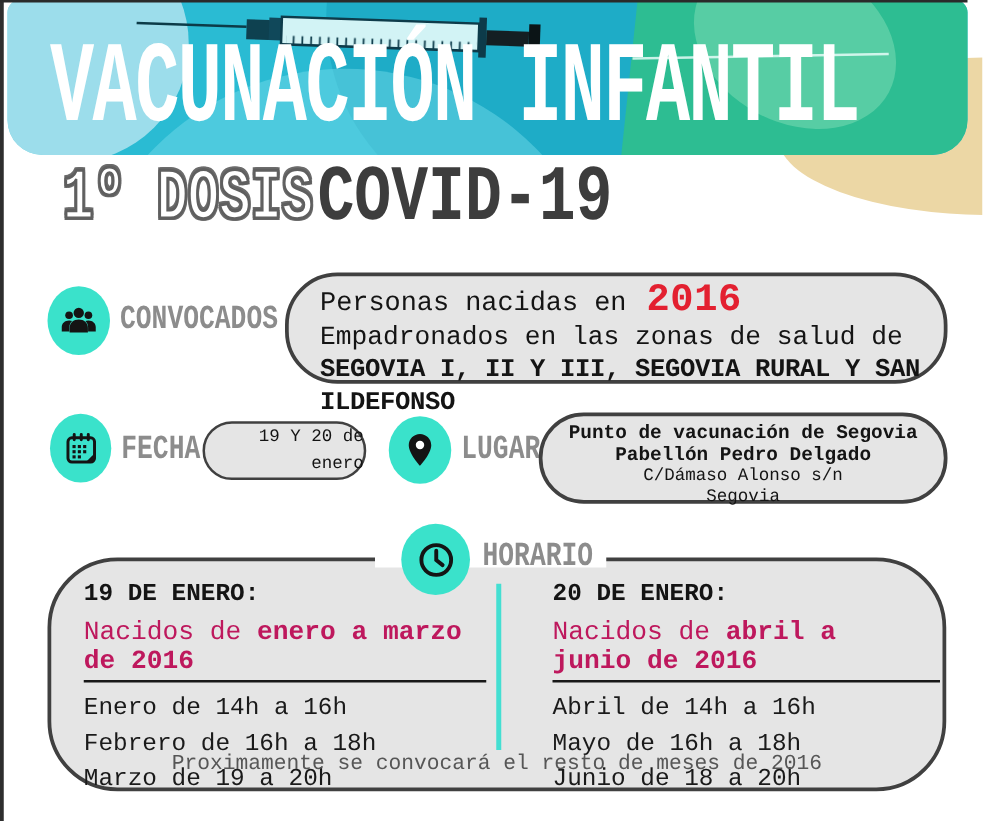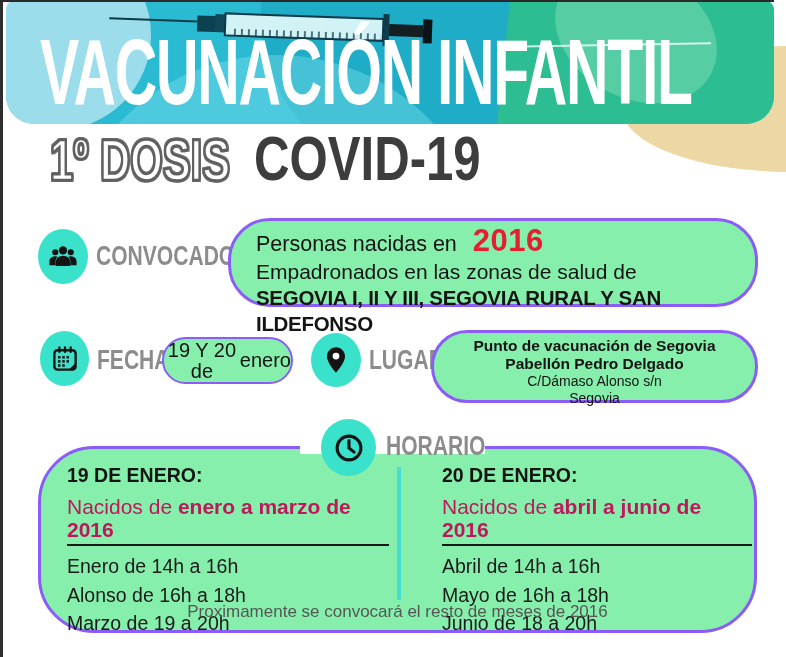--- a/index.html
+++ b/index.html
@@ -1,18 +1,18 @@
 <!DOCTYPE html>
 <html><head>
 <meta charset="utf-8">
 <style>
   html,body{margin:0;padding:0;background:#ffffff;}
   .stage{
     position:relative;width:786px;height:657px;background:#ffffff;overflow:hidden;
-    font-family:Liberation Sans, sans-serif;color:#141414;
+    font-family:Liberation Mono, monospace;color:#141414;
   }
   .abs{position:absolute;}
 
   
   .edge-left{left:0;top:0;width:3px;height:657px;background:#2e2e2e;z-index:6;}
   .edge-top{left:0;top:0;width:774px;height:2px;background:#2a2a2a;z-index:6;}
 
   
   .tan-blob{left:622px;top:46px;width:340px;height:126px;border-radius:50%;background:#ecd7a5;z-index:0;}
 
@@ -38,37 +38,37 @@
     text-shadow:-2px -2px 0 #6b6b6b,2px -2px 0 #6b6b6b,-2px 2px 0 #6b6b6b,2px 2px 0 #6b6b6b,
       0 -2px 0 #6b6b6b,0 2px 0 #6b6b6b,-2px 0 0 #6b6b6b,2px 0 0 #6b6b6b;}
   .covid{left:254px;top:127px;font-weight:bold;font-size:63px;line-height:1;color:#3d3d3d;
     white-space:nowrap;transform:scaleX(.78);transform-origin:left top;z-index:2;}
 
   
   .icon-circle{display:flex;align-items:center;justify-content:center;border-radius:50%;
     background:#3ae2cb;z-index:2;}
   .sec-label{font-weight:bold;font-size:27px;line-height:1;color:#8c8c8c;white-space:nowrap;
     transform:scaleX(.78);transform-origin:left center;z-index:2;}
-  .tbox{border:3px solid #8b5cf6;background:#86efac;z-index:2;box-sizing:border-box;}
+  .tbox{border:3px solid #404040;background:#e5e5e5;z-index:2;box-sizing:border-box;}
 
   
   .cv-circle{left:38px;top:229px;width:50px;height:55px;}
   .cv-label{left:96px;top:243px;}
   .cv-box{left:228px;top:218px;width:530px;height:89px;border-radius:42px;padding:5px 0 0 25px;}
   .cv-l1{display:flex;align-items:baseline;font-size:21.5px;line-height:29px;color:#141414;}
   .cv-year{font-size:31px;font-weight:bold;color:#e32030;margin-left:16px;letter-spacing:.5px;}
   .cv-l2{font-size:21px;line-height:26px;color:#141414;}
   .cv-l3{font-size:20.5px;line-height:26px;font-weight:bold;color:#141414;letter-spacing:-.3px;}
 
   
   .fe-circle{left:40px;top:331px;width:49px;height:55px;}
   .fe-label{left:97px;top:347px;}
   .fe-pill{left:162px;top:337px;width:131px;height:47px;border-radius:24px;border-width:2.5px;
-    display:flex;align-items:center;justify-content:center;
-    font-size:20px;line-height:21px;color:#131313;text-align:center;}
+    display:flex;flex-direction:column;align-items:flex-end;justify-content:center;
+    font-size:14px;line-height:21px;color:#131313;text-align:center;}
   .lu-circle{left:311px;top:333px;width:50px;height:54px;}
   .lu-label{left:369px;top:347px;}
   .lu-box{left:431px;top:330px;width:327px;height:73px;border-radius:36px;text-align:center;padding-top:4px;}
   .lu-l1,.lu-l2{font-size:15.5px;font-weight:bold;line-height:18px;color:#141414;}
   .lu-l3,.lu-l4{font-size:14px;line-height:16.5px;color:#141414;}
 
   
   .ho-box{left:38px;top:446px;width:719px;height:187px;border-radius:56px;}
   .ho-gap{left:300px;top:441px;width:185px;height:13px;background:#ffffff;z-index:3;}
   .ho-circle{left:321px;top:419px;width:55px;height:57px;z-index:4;}
@@ -186,21 +186,21 @@
       <path d="M12 6.8V12l3.6 2.9"></path>
     </svg>
   </div>
   <div class="abs sec-label ho-label">HORARIO</div>
 
   <div class="abs ho-col ho-col1">
     <div class="col-title">19 DE ENERO:</div>
     <div class="col-sub"><span>Nacidos de </span><b>enero a marzo de 2016</b></div>
     <div class="col-rows">
       <div>Enero de 14h a 16h</div>
-      <div>Alonso de 16h a 18h</div>
+      <div>Febrero de 16h a 18h</div>
       <div>Marzo de 19 a 20h</div>
     </div>
   </div>
 
   <div class="abs ho-col ho-col2">
     <div class="col-title">20 DE ENERO:</div>
     <div class="col-sub"><span>Nacidos de </span><b>abril a junio de 2016</b></div>
     <div class="col-rows">
       <div>Abril de 14h a 16h</div>
       <div>Mayo de 16h a 18h</div>

